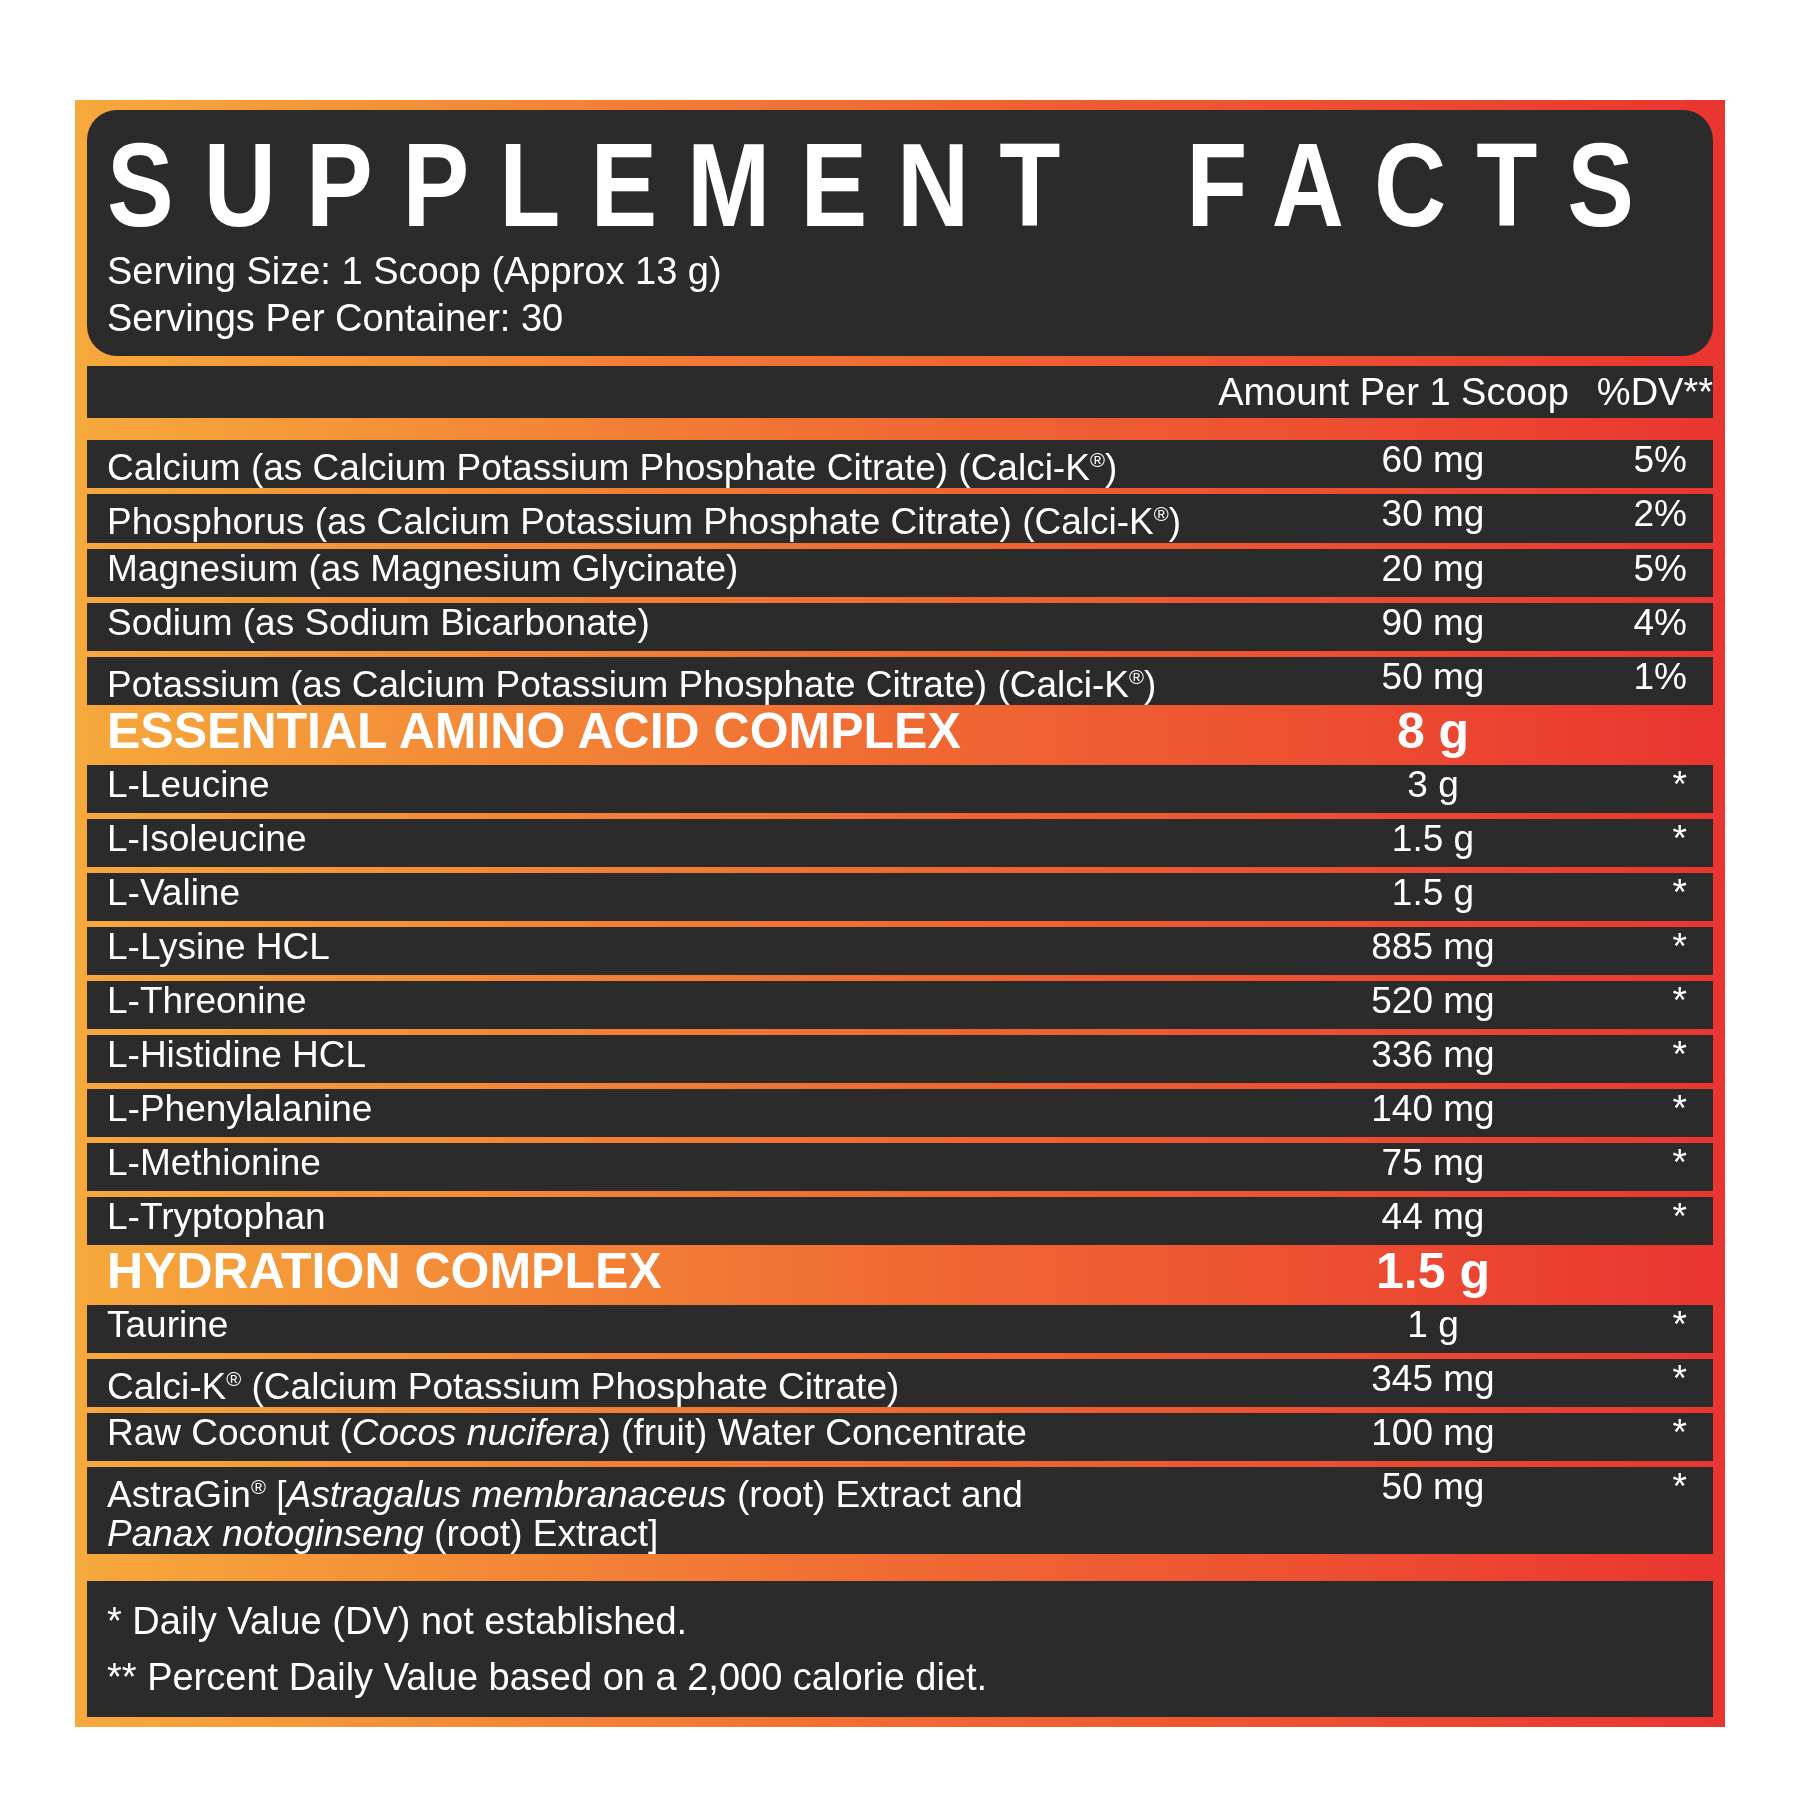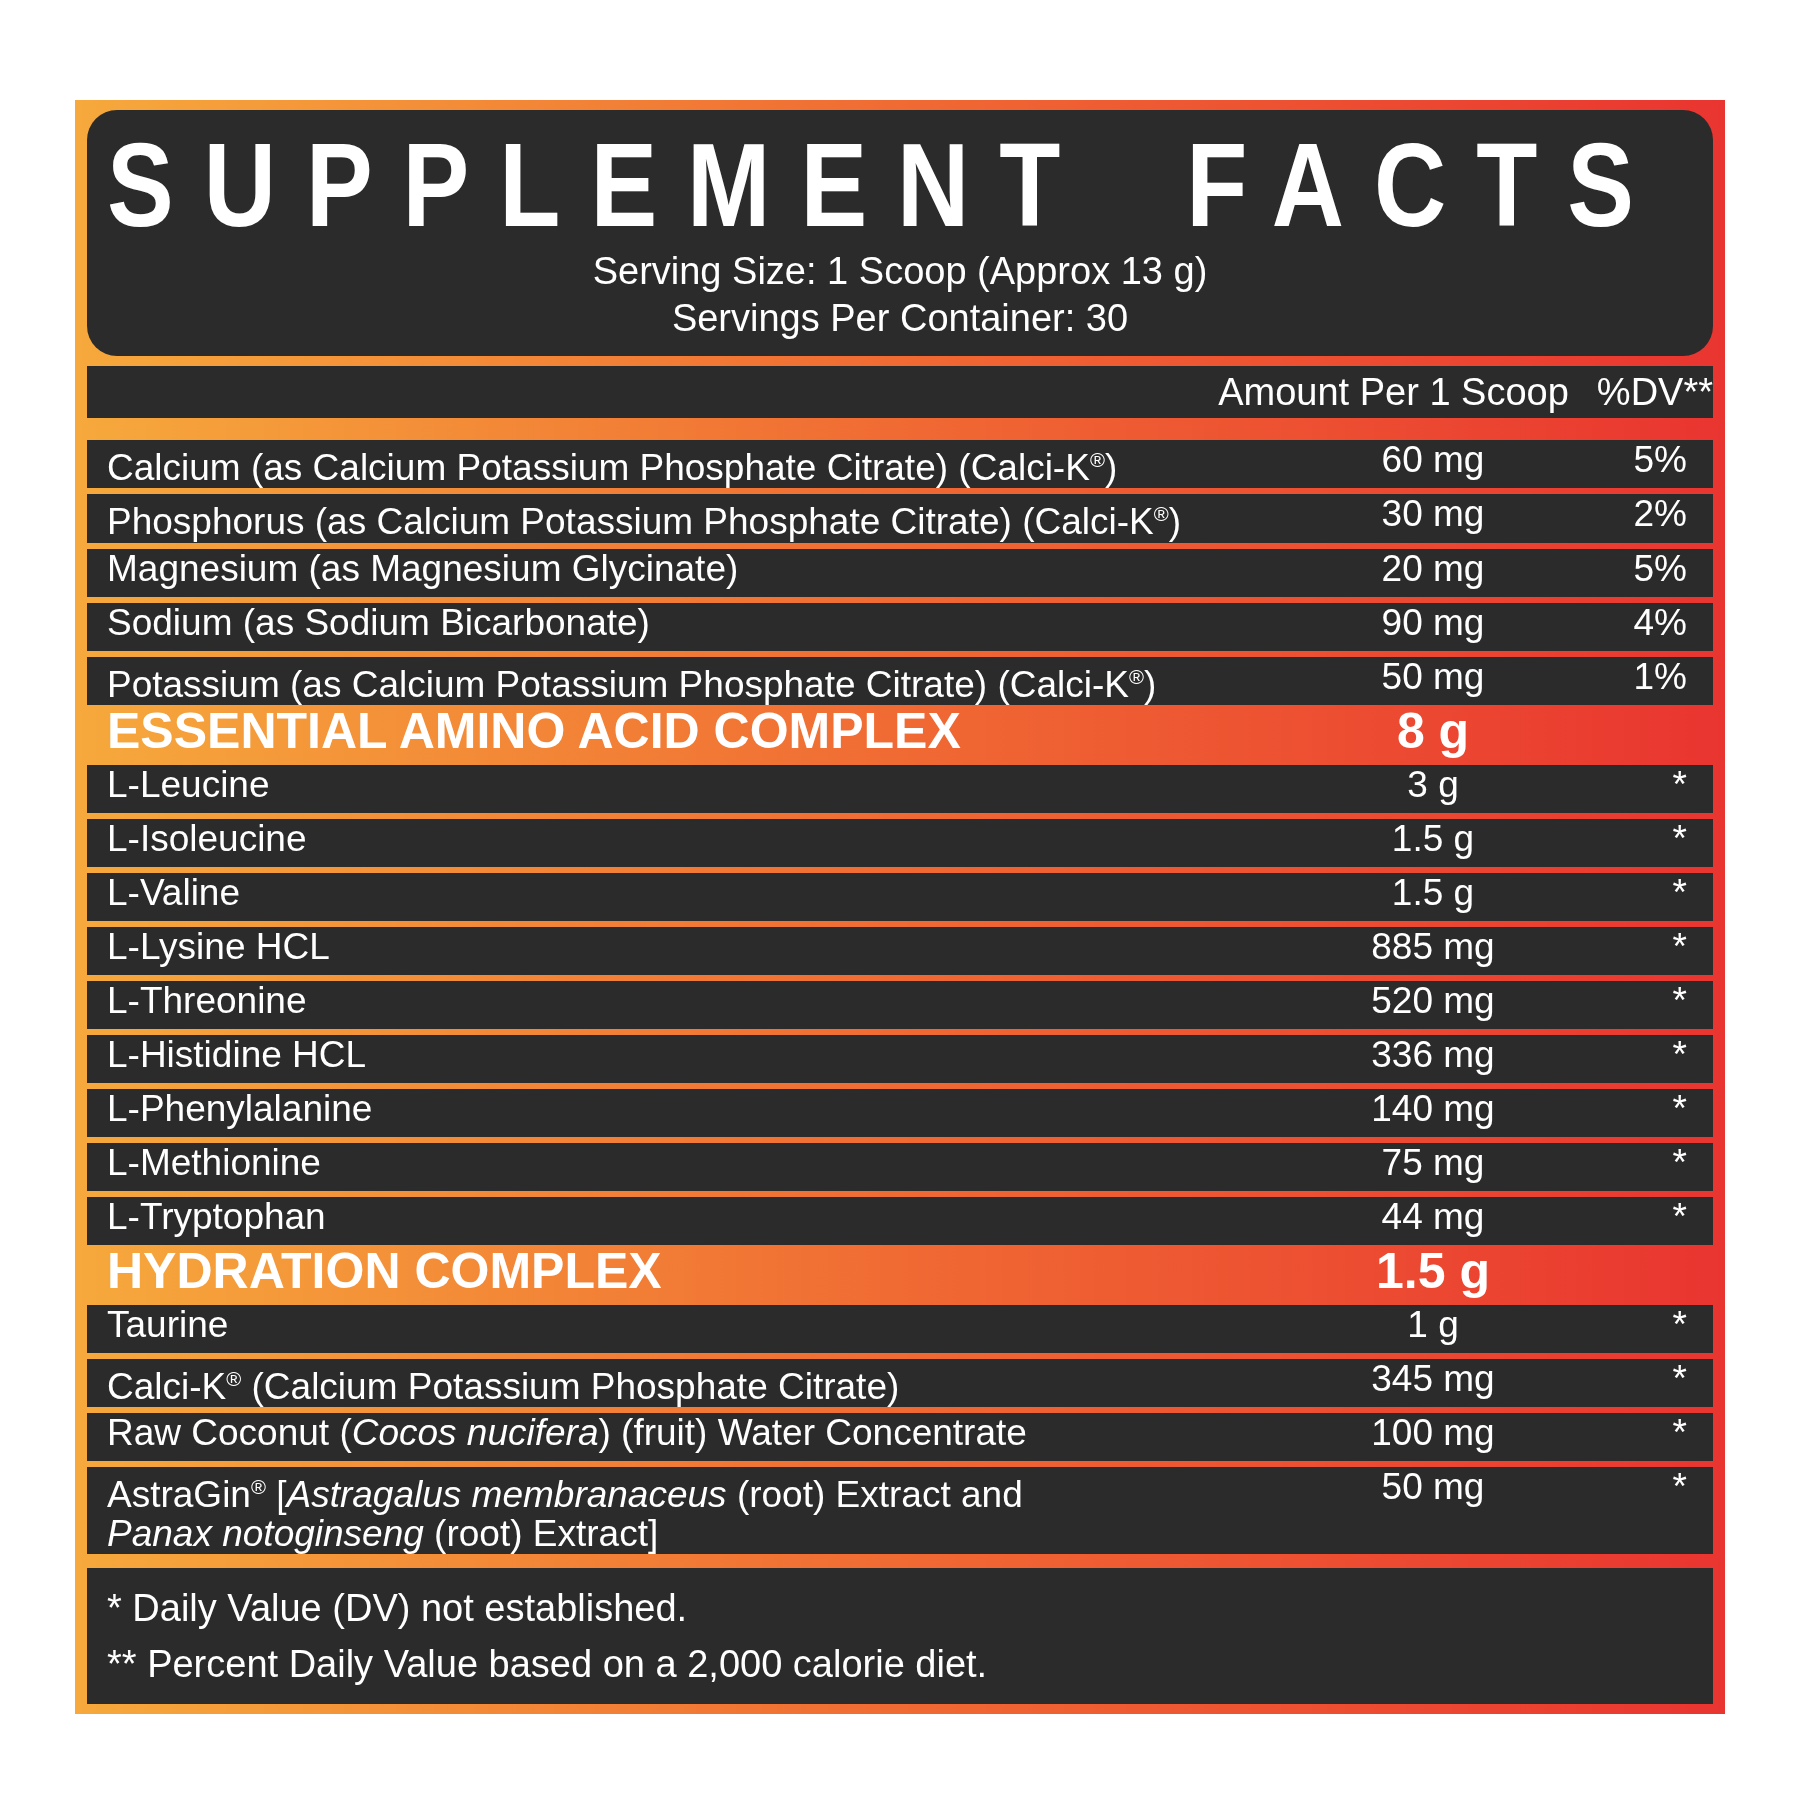--- a/index.html
+++ b/index.html
@@ -21,21 +21,21 @@
   .panel{ background:var(--panel); color:var(--text); }
 
   
   .header-panel{ padding:16px 20px 14px 20px; margin-bottom:10px; overflow:hidden;border-radius:30px; }
   .title{
     font-size:100px; font-weight:700; line-height:100px; height:100px;
     letter-spacing:0.30em; word-spacing:0.38em; white-space:nowrap;
     transform:scaleY(1.18); transform-origin:left top;
     margin-bottom:22px;
   }
-  .serving-line{ font-size:38px; line-height:47px; font-weight:400;text-align:center; }
+  .serving-line{ font-size:38px; line-height:47px; font-weight:400; }
 
   
   .colhead{
     height:52px; margin-bottom:22px;
     display:flex; align-items:center; justify-content:flex-end;
     gap:28px; box-sizing:border-box;
     font-size:38px;
   }
 
   
@@ -49,21 +49,21 @@
   .row .amount{ text-align:center; }
   .row .dv{ text-align:right; padding-right:26px; }
   .row.section{
     background:transparent; font-weight:700; font-size:50px;
   }
   .row.section .amount{ font-weight:700; }
   .name i{ font-style:italic; }
   .name .sup{ font-size:55%; vertical-align:super; }
 
   
-  .footer-panel{ margin-top:14px; padding:12px 20px; font-size:38px; line-height:56px; }
+  .footer-panel{ margin-top:27px; padding:12px 20px; font-size:38px; line-height:56px; }
 </style>
 </head>
 <body>
 
 <div class="page">
   <div class="label">
 
     <div class="panel header-panel">
       <div class="title">SUPPLEMENT FACTS</div>
       <div class="serving-line">Serving Size: 1 Scoop (Approx 13 g)</div>

